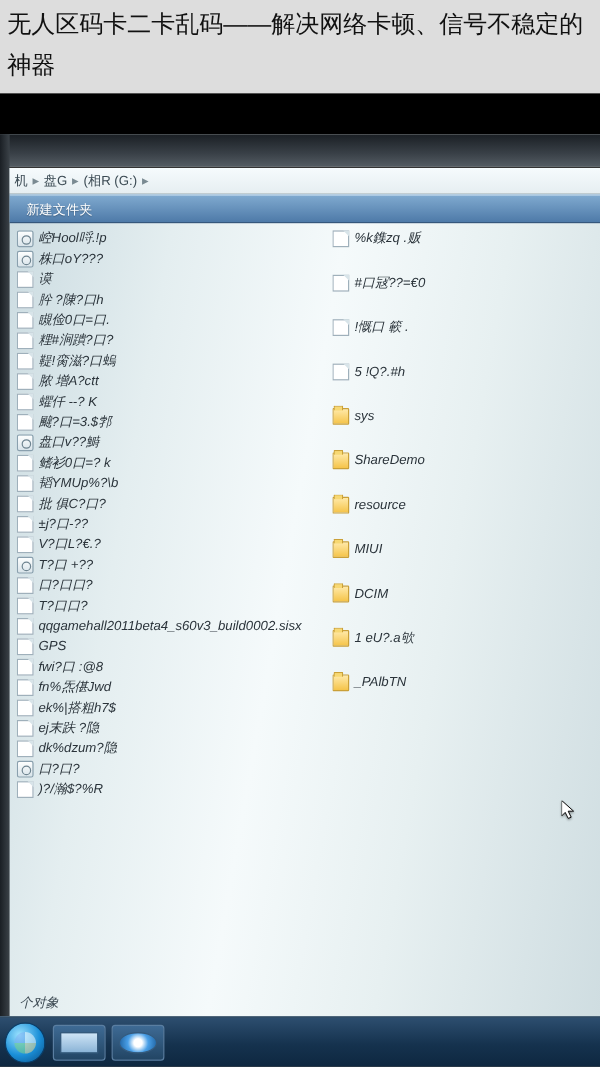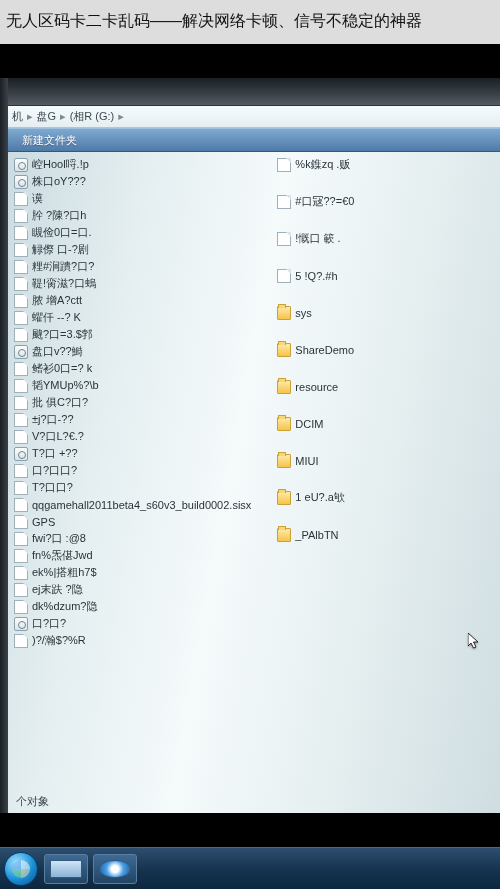--- a/index.html
+++ b/index.html
@@ -1,36 +1,36 @@
 <!DOCTYPE html>
 <html><head>
 <meta charset="utf-8">
 <style>
   * { margin: 0; padding: 0; box-sizing: border-box; }
   html, body { width: 500px; height: 889px; font-family: "Microsoft YaHei", "Segoe UI", Tahoma, sans-serif; overflow: hidden; }
   .root { width: 500px; height: 889px; background: #000; position: relative; }
-  .headline { background: #ddd; color: #111; font-size: 16px; line-height: 34px; padding: 4px 8px 6px 6px; }
+  .headline { background: #ddd; color: #111; font-size: 20px; line-height: 34px; padding: 4px 8px 6px 6px; }
   .black-strip { background: #000; height: 34px; }
   .desktop-area { position: relative; height: calc(889px - 78px - 34px - 42px); }
   .photo {
     position: absolute; left: 0; right: 0; top: 0; bottom: 0;
     background: linear-gradient(100deg, #c8d9df 0%, #e4eef0 25%, #f5fafb 48%, #e7f0f1 70%, #cfdde1 100%);
   }
   .bezel-top { position:absolute; top:0; left:0; right:0; height:28px;
     background: linear-gradient(#1a1f24, #3a4148 60%, #545c63); border-bottom:1px solid #333; }
   .bezel-left { position:absolute; top:0; bottom:0; left:0; width:8px; background:linear-gradient(90deg,#1a1f24,#3b4248); }
   .crumb-bar { position:absolute; top:28px; left:8px; right:0; height:22px; display:flex; align-items:center;
     background: linear-gradient(#f6fbfd, #e6eef1); border-bottom:1px solid #b7c4c9; padding-left:4px;
     font-size:11px; color:#3b4a53; }
   .crumb-bar .sep { margin: 0 4px; color:#7a8a92; }
   .toolbar { position:absolute; top:50px; left:8px; right:0; height:24px;
     background: linear-gradient(#7fa9cf, #4e7aa8); border-top:1px solid #9ec0df; border-bottom:1px solid #35577c;
     display:flex; align-items:center; padding-left:6px; }
   .toolbar button { background:transparent; border:none; color:#fff; font-size:11px; padding:2px 8px; text-shadow:0 1px 1px rgba(0,0,0,.3); }
-  .pane { position:absolute; top:74px; left:8px; right:0; bottom:0; overflow:hidden; }
+  .pane { position:absolute; top:74px; left:8px; right:0; bottom:0; overflow:hidden;font-style:italic; }
   .columns { display:flex; height:100%; padding:4px 2px 4px 6px; }
   .col { display:flex; flex-direction:column; }
   .col.left { width: 54%; }
   .col.right { flex:1; padding-left:2px;gap:20px; }
   .item { display:flex; align-items:center; height:17px; font-size:11px; color:#2a333a; white-space:nowrap; overflow:hidden; }
   .ico { width:14px; height:14px; margin-right:4px; flex:0 0 14px; position:relative; }
   .ico-file { border:1px solid #9fb0bb; background:#fff; }
   .ico-file::before { content:""; position:absolute; top:-1px; right:-1px; width:0; height:0;
     border-top:5px solid #d8e4e9; border-left:5px solid transparent; }
   .ico-set { border:1px solid #8aa0ae; background:linear-gradient(#fdfefe,#d9e4ea); border-radius:2px; }
@@ -97,24 +97,20 @@
               <div class="item">
                 <span class="ico ico-file"></span>
                 <span>肸 ?陳?口h</span>
               </div>
               <div class="item">
                 <span class="ico ico-file"></span>
                 <span>瞡俭0口=口.</span>
               </div>
               <div class="item">
                 <span class="ico ico-file"></span>
-                <span>觮傺 口-?剧</span>
-              </div>
-              <div class="item">
-                <span class="ico ico-file"></span>
                 <span>粴#涧蹪?口?</span>
               </div>
               <div class="item">
                 <span class="ico ico-file"></span>
                 <span>鞮!脔滋?口螐</span>
               </div>
               <div class="item">
                 <span class="ico ico-file"></span>
                 <span>脓  增A?ctt</span>
               </div>
@@ -223,25 +219,25 @@
               <div class="item">
                 <span class="ico ico-folder"></span>
                 <span>ShareDemo</span>
               </div>
               <div class="item">
                 <span class="ico ico-folder"></span>
                 <span>resource</span>
               </div>
               <div class="item">
                 <span class="ico ico-folder"></span>
+                <span>MIUI</span>
+              </div>
+              <div class="item">
+                <span class="ico ico-folder"></span>
                 <span>DCIM</span>
-              </div>
-              <div class="item">
-                <span class="ico ico-folder"></span>
-                <span>MIUI</span>
               </div>
               <div class="item">
                 <span class="ico ico-folder"></span>
                 <span>1  eU?.a欨</span>
               </div>
               <div class="item">
                 <span class="ico ico-folder"></span>
                 <span>_PAlbTN</span>
               </div>
             </div>

